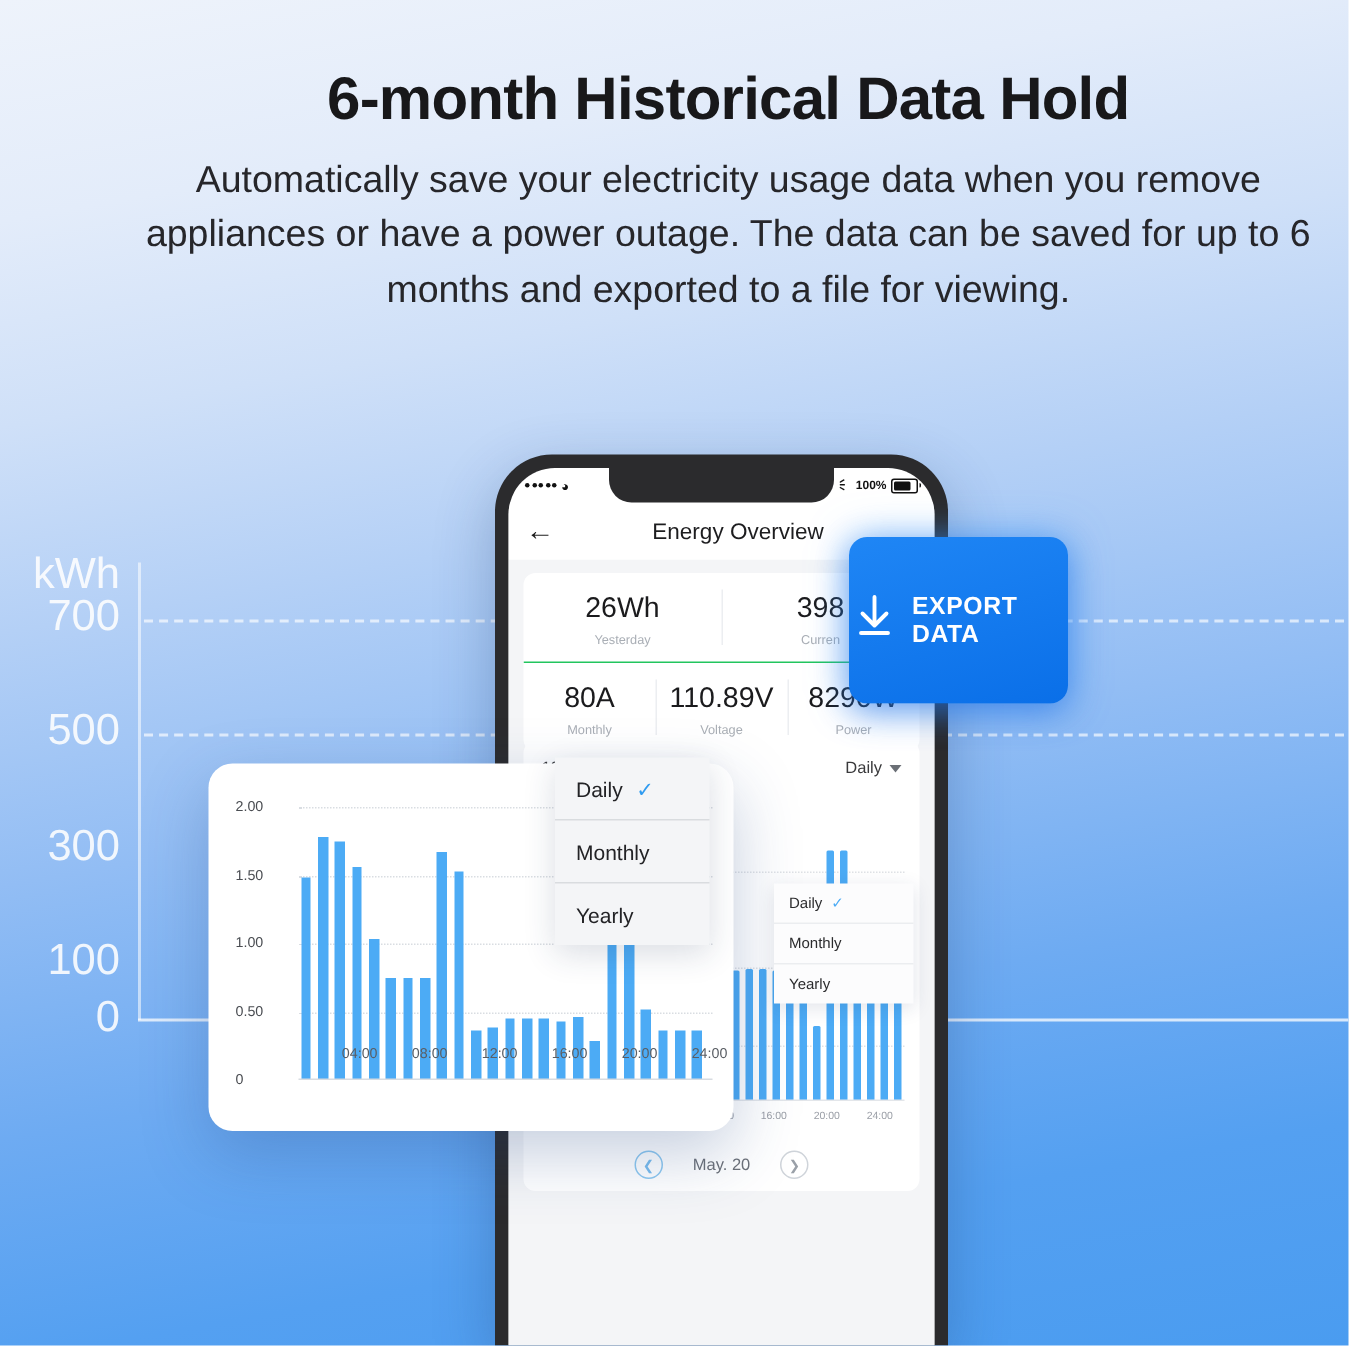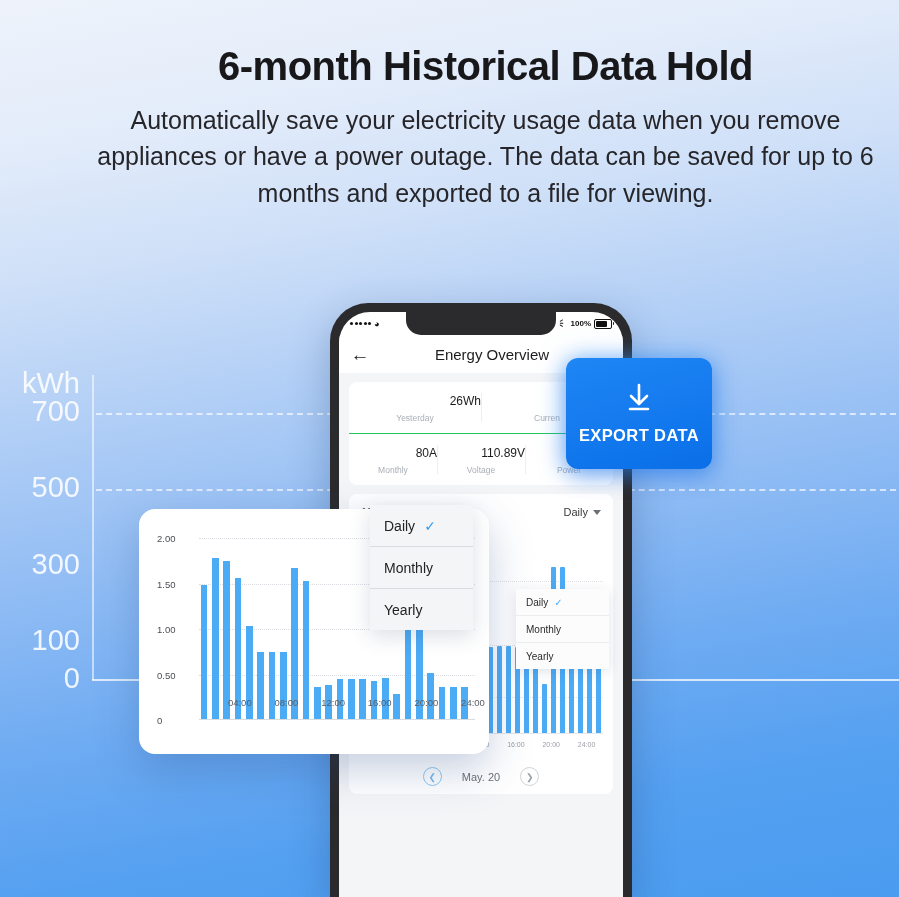--- a/index.html
+++ b/index.html
@@ -57,21 +57,21 @@
   .navbar .title{flex:1;text-align:center;font-size:15px;color:#1d1d1f;
                  transform:translateX(-10px);}
   .body-bg{position:absolute;left:0;top:61px;width:284px;height:524px;background:#f4f5f7;}
   .statcard{position:absolute;left:10px;top:70px;width:264px;background:#fff;
             border-radius:8px;overflow:hidden;}
   .statrow{display:flex;}
   .statcell{flex:1;padding:13px 0 10px 0;text-align:center;position:relative;}
   .statcell + .statcell:before{content:"";position:absolute;left:0;top:11px;bottom:11px;width:1px;background:#eceef1;}
   .statrow + .statrow:before{content:"";}
   .statrow.second{border-top:1px solid #22c55e;}
-  .statval{font-size:12px;color:#1b1b1d;line-height:1.15;text-align:right;}
+  .statval{font-size:19px;color:#1b1b1d;line-height:1.15;}
   .statlab{font-size:8.5px;color:#a9aeb5;margin-top:4px;}
   
   .pchart{position:absolute;left:10px;top:182px;width:264px;height:300px;
           background:#fff;border-radius:8px;}
   .pchart-head{position:absolute;left:12px;right:12px;top:9px;height:18px;
                display:flex;align-items:center;justify-content:space-between;font-size:11px;color:#3a3a3c;}
   .p-total{color:#3a3a3c;}
   .p-sel{display:flex;align-items:center;gap:5px;color:#3a3a3c;}
   .caret{width:0;height:0;border-left:4px solid transparent;border-right:4px solid transparent;border-top:5px solid #6b6f76;}
   .p-plot{position:absolute;left:14px;right:10px;top:40px;bottom:46px;}
@@ -90,21 +90,21 @@
   .p-drop{position:absolute;left:167px;top:95px;width:93px;background:#fcfcfd;
           box-shadow:0 3px 12px rgba(30,50,90,.13);z-index:8;}
   .p-drop div{height:26px;display:flex;align-items:center;padding:0 10px;
               font-size:10px;color:#2b2b2d;border-bottom:1px solid #ebedf0;}
   .p-drop div:last-child{border-bottom:none;}
   .p-check{margin-left:6px;color:#4cabf5;font-size:10px;}
   
   .export{position:absolute;left:566px;top:358px;width:146px;height:111px;
           border-radius:12px;background:linear-gradient(165deg,#1f86f5 0%,#0a6fe8 100%);
           box-shadow:0 6px 22px rgba(10,90,220,.45), 0 0 26px rgba(80,170,255,.55);
-          display:flex;flex-direction:column;align-items:center;justify-content:center;gap:8px;}
+          display:flex;align-items:center;justify-content:center;gap:8px;}
   .export .lbl{color:#fff;font-size:16.5px;font-weight:bold;letter-spacing:.4px;}
   
   .fcard{position:absolute;left:139px;top:509px;width:350px;height:245px;
          background:#fff;border-radius:16px;
          box-shadow:0 16px 44px rgba(35,70,130,.26);}
   .f-plot{position:absolute;left:18px;right:14px;top:20px;bottom:34px;}
   .f-ylab{position:absolute;left:0;font-size:9.5px;color:#4a4d52;transform:translateY(-50%);}
   .f-grid{position:absolute;left:42px;right:0;border-top:1px dotted #d9dde2;}
   .f-bars{position:absolute;left:42px;right:4px;top:0;bottom:0;}
   .f-bar{position:absolute;bottom:0;background:#4cabf5;}

